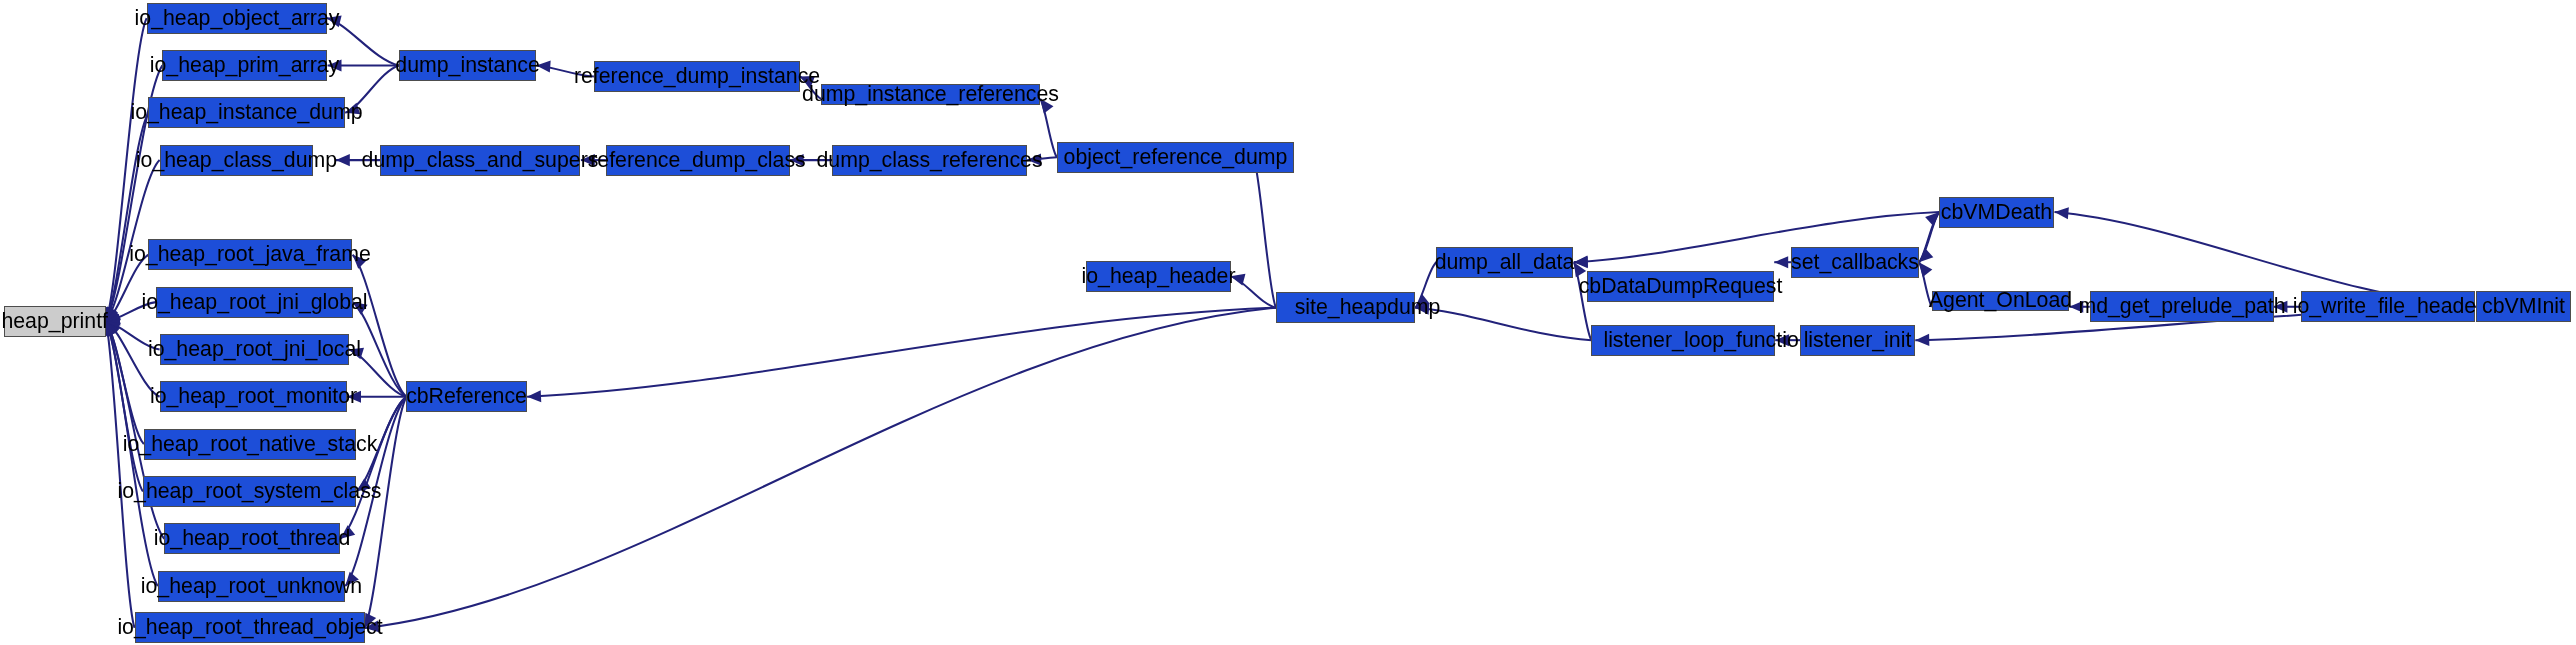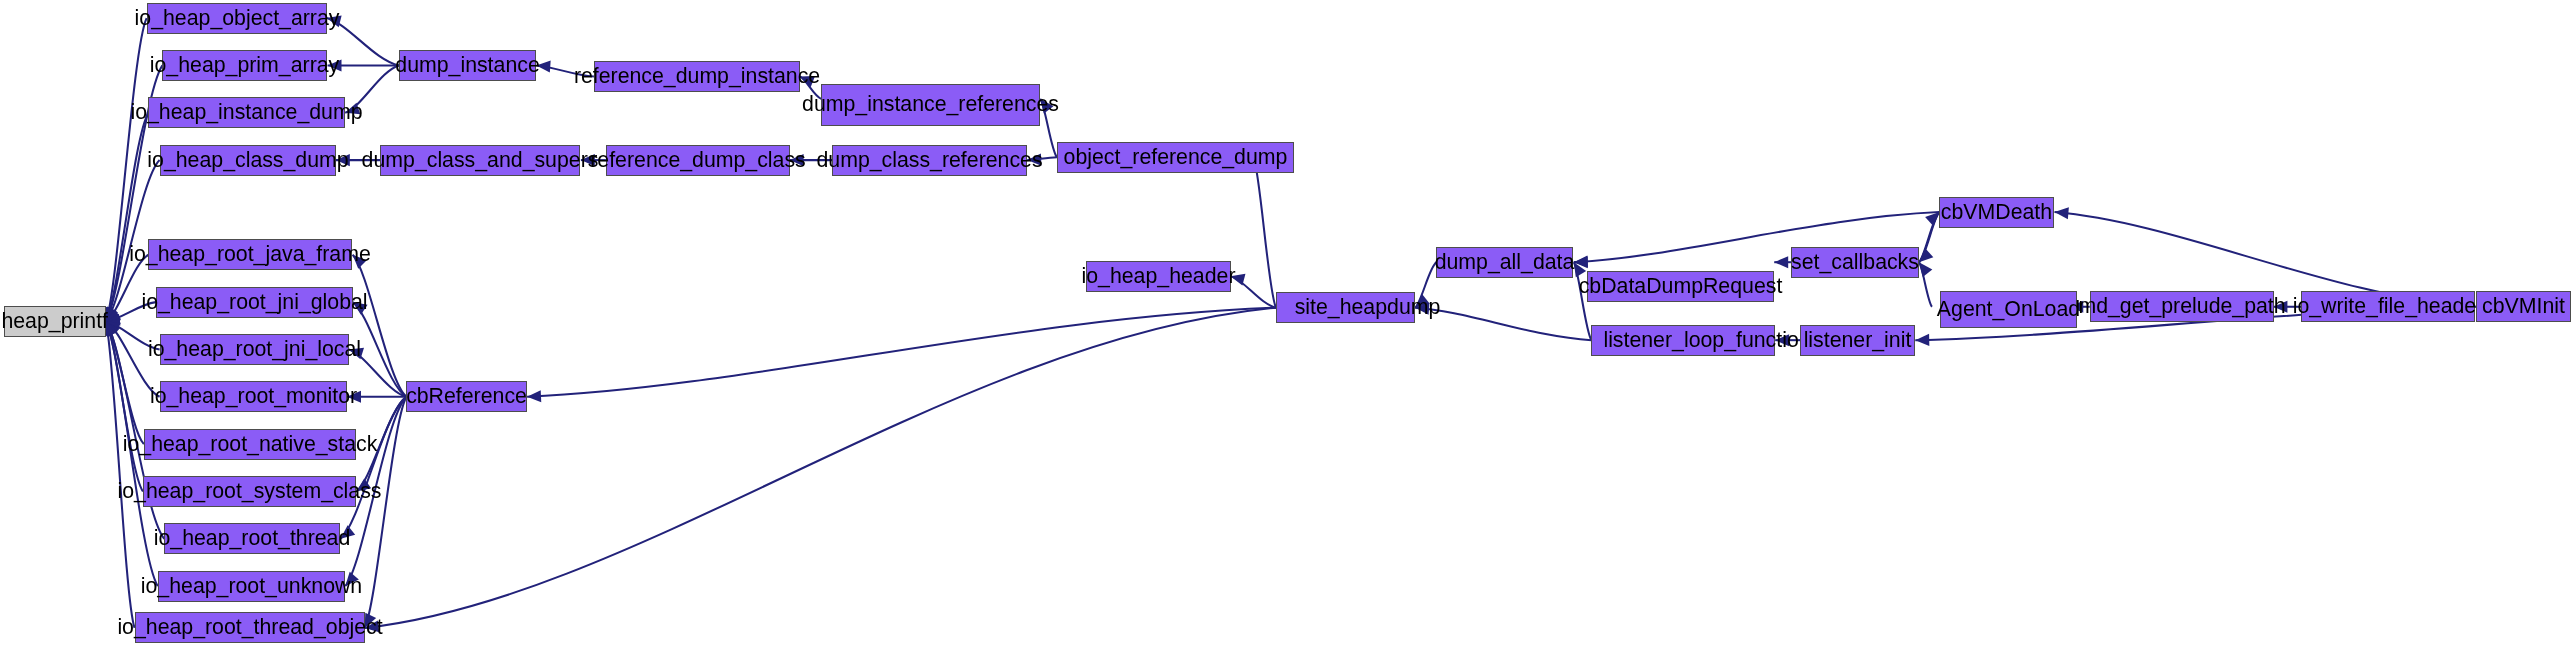--- a/index.html
+++ b/index.html
@@ -1,19 +1,19 @@
 <!DOCTYPE html>
 <html style="font-size:15px"><head>
 <meta charset="utf-8">
 <style>
   html,body{margin:0;padding:0;background:#ffffff;}
   body{font-family:"Liberation Sans","DejaVu Sans",sans-serif;}
   #graph-root{position:relative;width:2576px;height:646px;background:#ffffff;overflow:hidden;}
   svg#edges{position:absolute;left:0;top:0;width:2576px;height:646px;}
-  .node{position:absolute;box-sizing:border-box;border:1.5px solid #4d4d4d;background:#8b5cf6;
+  .node{position:absolute;box-sizing:border-box;border:1.5px solid #4d4d4d;background:#1d4ed8;
         display:flex;align-items:center;justify-content:center;white-space:nowrap;
         font-size:21.3px;color:#000000;letter-spacing:0px;line-height:1;}
   .node.root{background:#cccccc;border-color:#4d4d4d;}
   .edge{fill:none;stroke:#22227a;stroke-width:2.2px;}
   .arrow{fill:#22227a;stroke:none;}
 </style>
 </head>
 <body>
 
 <div id="graph-root">
@@ -117,45 +117,45 @@
       <path class="edge" stroke="#22227a" d="M2668,330.5 C2456.6,334.55 2245.2,362.45 2064,366.5"></path>
       <polygon class="arrow" fill="#22227a" points="2064,366.5 2078.8510094698026,359.666441795973 2079.1414998330843,372.66319582722406"></polygon>
       <path class="edge" stroke="#22227a" d="M1715,366.5 C1648.5,362.5625 1582,335.4375 1525,331.5"></path>
       <polygon class="arrow" fill="#22227a" points="1525,331.5 1540.412283976326,326.0491741329335 1539.5163926688554,339.01826734584546"></polygon>
     </svg>
   <div id="nodes-layer">
       <div class="node root" style="left: 3.7px; top: 306px; width: 102px; height: 31px;">heap_printf</div>
       <div class="node" style="left: 147px; top: 2.8px; width: 180px; height: 31px;">io_heap_object_array</div>
       <div class="node" style="left: 162px; top: 50px; width: 165px; height: 31px;">io_heap_prim_array</div>
       <div class="node" style="left: 148px; top: 97px; width: 197px; height: 31px;">io_heap_instance_dump</div>
-      <div class="node" style="left: 160px; top: 145px; width: 176px; height: 31px;">io_heap_class_dump</div>
+      <div class="node" style="left: 160px; top: 145px; width: 153px; height: 31px;">io_heap_class_dump</div>
       <div class="node" style="left: 148px; top: 239px; width: 204px; height: 31px;">io_heap_root_java_frame</div>
       <div class="node" style="left: 156px; top: 287px; width: 197px; height: 31px;">io_heap_root_jni_global</div>
       <div class="node" style="left: 160px; top: 334px; width: 189px; height: 31px;">io_heap_root_jni_local</div>
       <div class="node" style="left: 160px; top: 381px; width: 187px; height: 31px;">io_heap_root_monitor</div>
       <div class="node" style="left: 144px; top: 429px; width: 212px; height: 31px;">io_heap_root_native_stack</div>
       <div class="node" style="left: 143px; top: 476px; width: 213px; height: 31px;">io_heap_root_system_class</div>
       <div class="node" style="left: 164px; top: 523px; width: 176px; height: 31px;">io_heap_root_thread</div>
       <div class="node" style="left: 158px; top: 571px; width: 187px; height: 31px;">io_heap_root_unknown</div>
       <div class="node" style="left: 135px; top: 612px; width: 230px; height: 31px;">io_heap_root_thread_object</div>
       <div class="node" style="left: 399px; top: 50px; width: 137px; height: 31px;">dump_instance</div>
       <div class="node" style="left: 380px; top: 145px; width: 200px; height: 31px;">dump_class_and_supers</div>
       <div class="node" style="left: 406px; top: 381px; width: 121px; height: 31px;">cbReference</div>
       <div class="node" style="left: 594px; top: 61px; width: 206px; height: 31px;">reference_dump_instance</div>
       <div class="node" style="left: 606px; top: 145px; width: 184px; height: 31px;">reference_dump_class</div>
-      <div class="node" style="left: 821px; top: 84px; width: 219px; height: 42px;">dump_instance_references</div>
+      <div class="node" style="left: 821px; top: 84px; width: 219px; height: 21px;">dump_instance_references</div>
       <div class="node" style="left: 832px; top: 145px; width: 195px; height: 31px;">dump_class_references</div>
       <div class="node" style="left: 1057px; top: 142px; width: 237px; height: 31px;">object_reference_dump</div>
       <div class="node" style="left: 1086px; top: 261px; width: 145px; height: 31px;">io_heap_header</div>
       <div class="node" style="left: 1276px; top: 292px; width: 139px; height: 31px; padding-left: 44px;">site_heapdump</div>
       <div class="node" style="left: 1436px; top: 247px; width: 137px; height: 31px;">dump_all_data</div>
       <div class="node" style="left: 1587px; top: 247px; width: 187px; height: 31px; margin-top: 24px;">cbDataDumpRequest</div>
       <div class="node" style="left: 1791px; top: 247px; width: 128px; height: 31px;">set_callbacks</div>
       <div class="node" style="left: 1939px; top: 197px; width: 115px; height: 31px;">cbVMDeath</div>
-      <div class="node" style="left: 1932px; top: 291px; width: 137px; height: 37px; margin-left: 8px;">Agent_OnLoad</div>
+      <div class="node" style="left: 1932px; top: 291px; width: 137px; height: 20px;">Agent_OnLoad</div>
       <div class="node" style="left: 2090px; top: 291px; width: 184px; height: 31px;">md_get_prelude_path</div>
       <div class="node" style="left: 2301px; top: 291px; width: 174px; height: 31px;">io_write_file_header</div>
       <div class="node" style="left: 2476px; top: 291px; width: 95px; height: 31px;">cbVMInit</div>
       <div class="node" style="left: 1591px; top: 325px; width: 184px; height: 31px; padding-left: 48px;">listener_loop_function</div>
       <div class="node" style="left: 1800px; top: 325px; width: 115px; height: 31px;">listener_init</div>
     </div>
 </div>
 
 
 </body></html>

